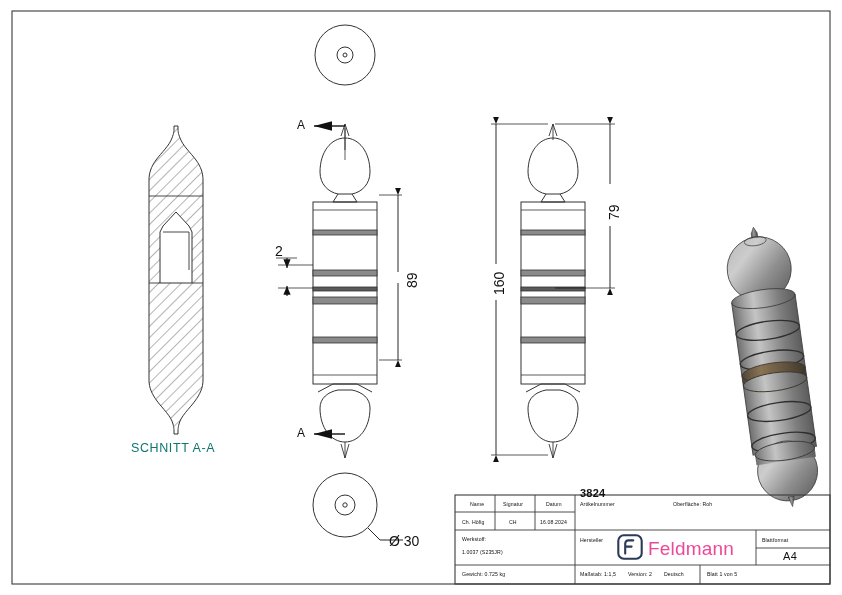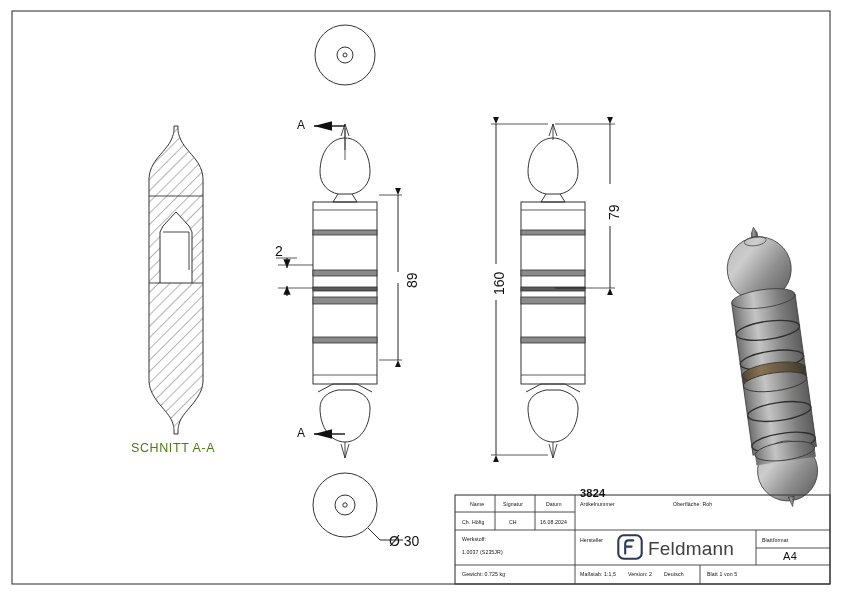--- a/index.html
+++ b/index.html
@@ -47,36 +47,36 @@
   }
   .dim-vert {
     transform: rotate(-90deg);
     transform-origin: left top;
   }
   .view-label {
     position: absolute;
     font-family: "Liberation Sans", sans-serif;
     font-size: 12.5px;
     letter-spacing: .6px;
-    color: #4d7c0f;
+    color: #0f766e;
     white-space: nowrap;
   }
   .sec-letter {
     position: absolute;
     font-family: "Liberation Sans", sans-serif;
     font-size: 12px;
     color: #111;
   }
   .logo-word {
     position: absolute;
     font-family: "Liberation Sans", sans-serif;
     font-size: 19px;
     font-weight: 500;
     letter-spacing: .2px;
-    color: #404040;
+    color: #ec4899;
     white-space: nowrap;
   }
 </style>
 </head>
 <body>
 
 <div id="sheet">
 
   <svg class="svg-layer" viewBox="0 0 842 595">
     <defs>

